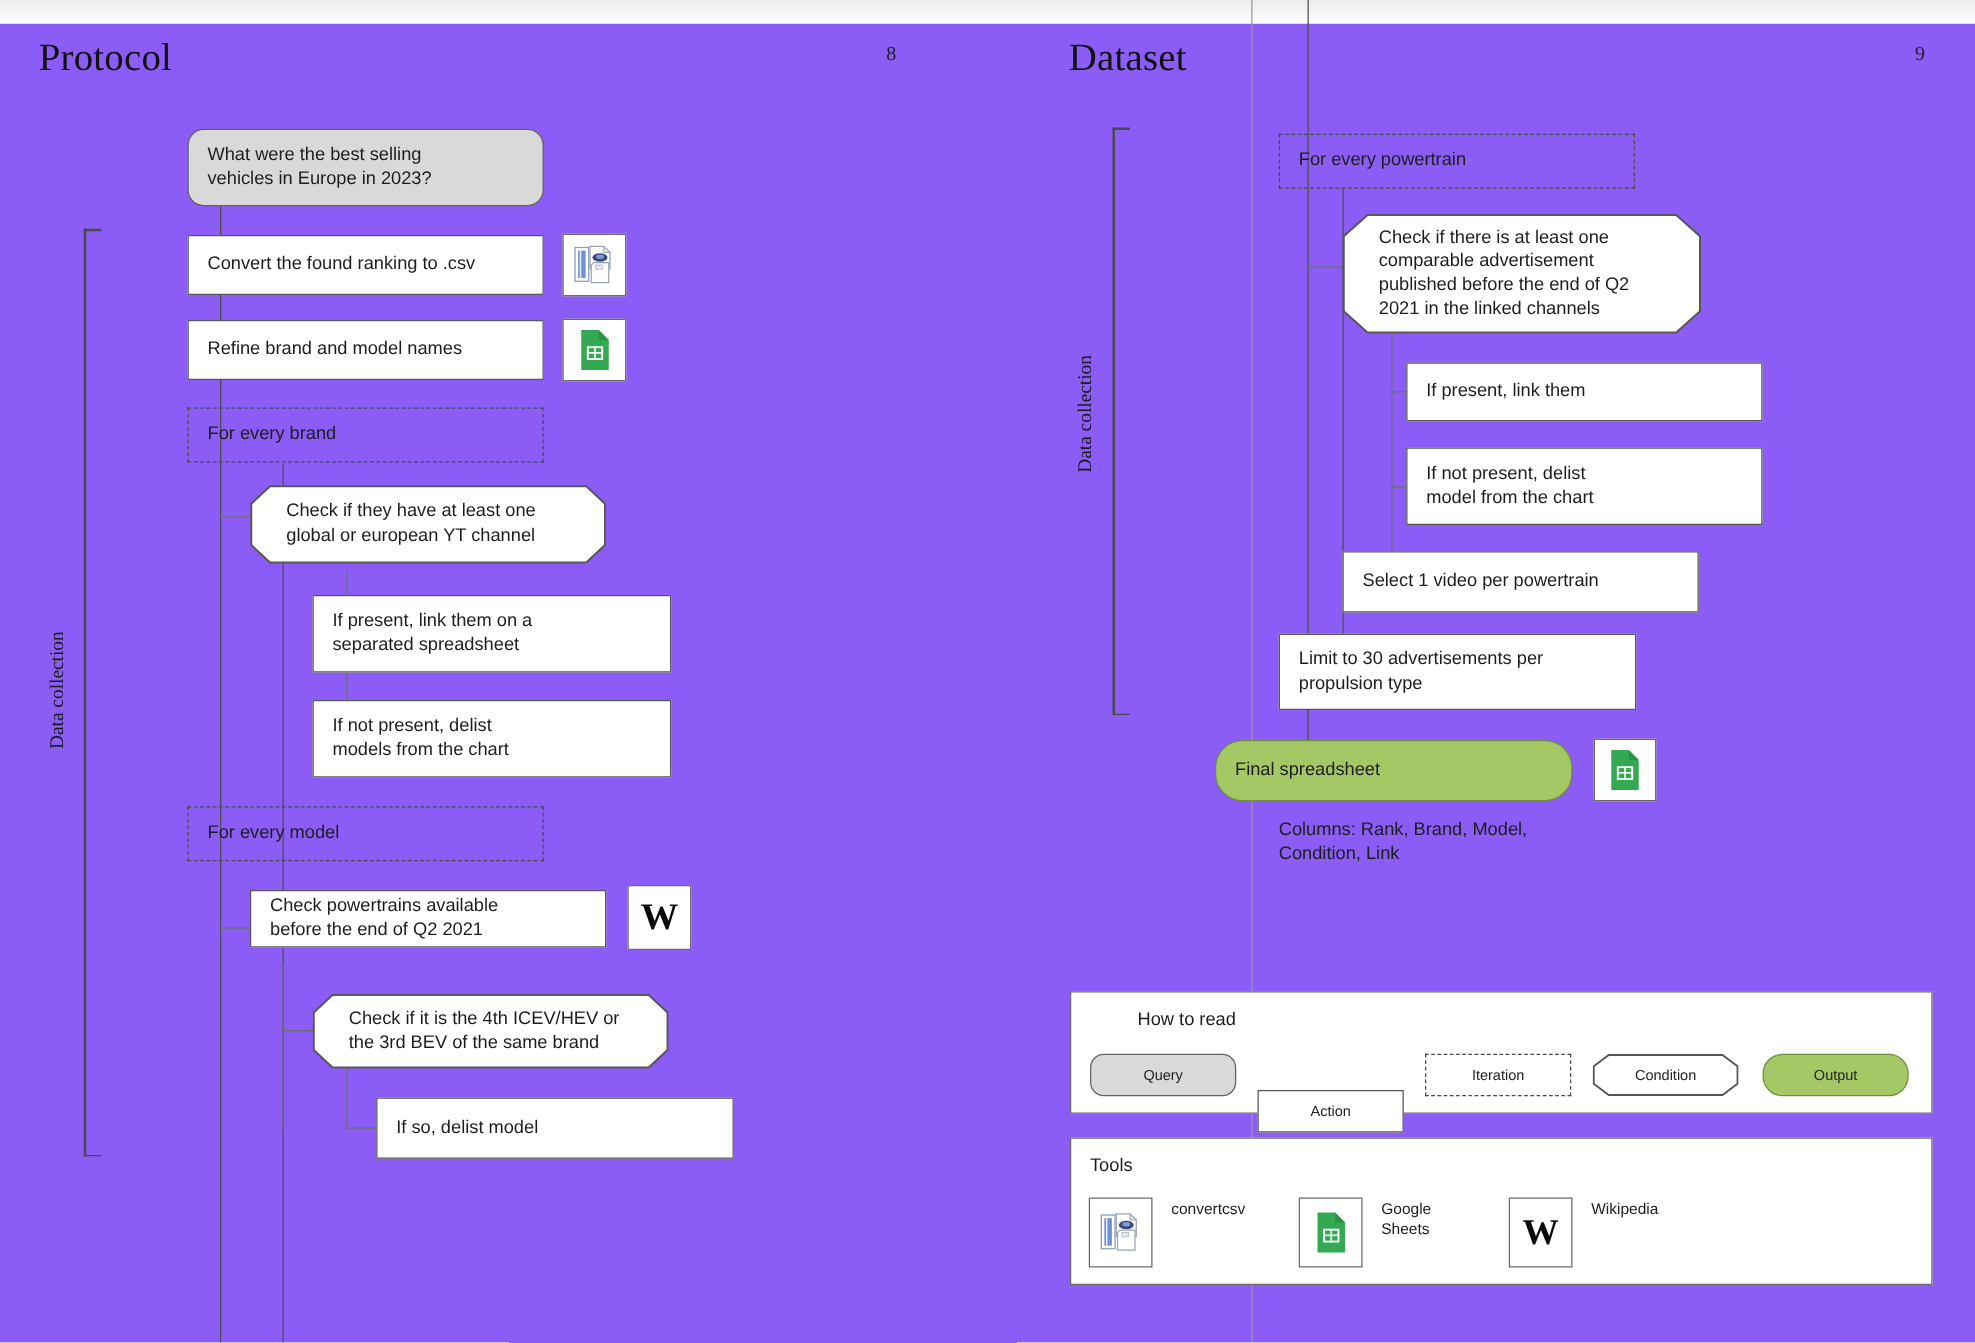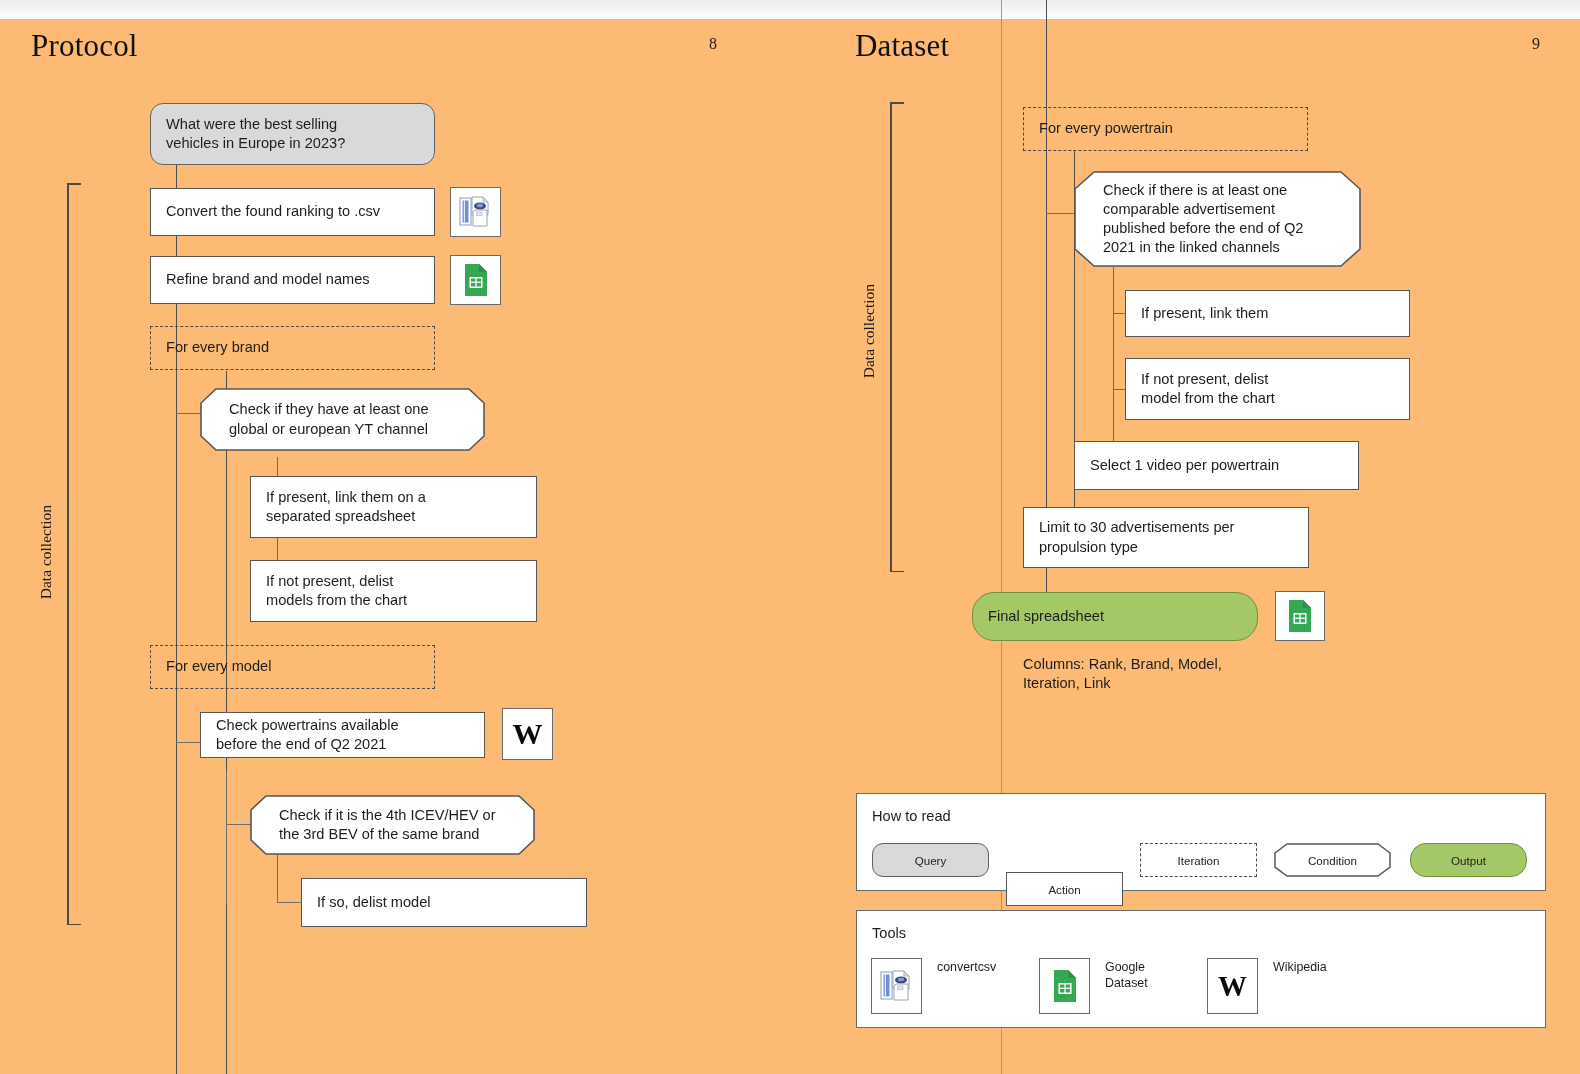--- a/index.html
+++ b/index.html
@@ -6,21 +6,21 @@
   html, body {
     margin: 0; padding: 0;
     width: 1580px; height: 1074px;
     background: #ffffff;
     font-family: "Liberation Sans", sans-serif;
     overflow: hidden;
   }
   #stage {
     position: relative;
     width: 1580px; height: 1074px;
-    background: #fdba74;
+    background: #8b5cf6;
     padding-left: 48px;
   }
 
   
   .topband {
     position: absolute; left: 0; top: 0; width: 1580px; height: 19px;
     background: linear-gradient(to bottom, #ededed 0%, #f4f4f4 45%, #fbfbfb 80%, #ffffff 100%);
   }
 
   
@@ -306,24 +306,24 @@
       <path d="M2 1 h14 l8 8 v24 h-22 z" fill="#34a853"></path>
       <path d="M16 1 v8 h8 z" fill="#2a9147"></path>
       <rect x="6.5" y="14" width="13" height="11" fill="#ffffff"></rect>
       <rect x="8" y="15.5" width="10" height="8" fill="#34a853"></rect>
       <rect x="12.4" y="14" width="1.3" height="11" fill="#ffffff"></rect>
       <rect x="6.5" y="18.6" width="13" height="1.3" fill="#ffffff"></rect>
     </svg>
   </div>
 
   <div class="caption" style="left:1023px; top:655px; width:300px;">Columns: Rank, Brand, Model,
-Iteration, Link</div>
+Condition, Link</div>
 
   <div class="panel" style="left:856px; top:793px; width:690px; height:98px;"></div>
-  <div class="panel-title" style="left:872px; top:808px;text-align:right;">How to read</div>
+  <div class="panel-title" style="left:910px; top:808px;text-align:right;">How to read</div>
 
   <div class="chip query" style="left:872px; top:843px; width:117px;">
     <span>Query</span>
   </div>
 
   <div class="chip action" style="left:1006px; top:843px; width:117px;margin-top:29px;">
     <span>Action</span>
   </div>
 
   <div class="chip iter" style="left:1140px; top:843px; width:117px;">
@@ -363,20 +363,20 @@
     <svg width="26" height="34" viewBox="0 0 26 34">
       <path d="M2 1 h14 l8 8 v24 h-22 z" fill="#34a853"></path>
       <path d="M16 1 v8 h8 z" fill="#2a9147"></path>
       <rect x="6.5" y="14" width="13" height="11" fill="#ffffff"></rect>
       <rect x="8" y="15.5" width="10" height="8" fill="#34a853"></rect>
       <rect x="12.4" y="14" width="1.3" height="11" fill="#ffffff"></rect>
       <rect x="6.5" y="18.6" width="13" height="1.3" fill="#ffffff"></rect>
     </svg>
   </div>
   <div class="tool-label" style="left:1105px; top:960px;">Google
-Dataset</div>
+Sheets</div>
 
   <div class="tooltile" style="left:1207px; top:958px; width:51px; height:56px;">
     <span class="wiki-glyph" style="font-size:29px;">W</span>
   </div>
   <div class="tool-label" style="left:1273px; top:960px;">Wikipedia</div>
 
 </div>
 
 </body></html>

